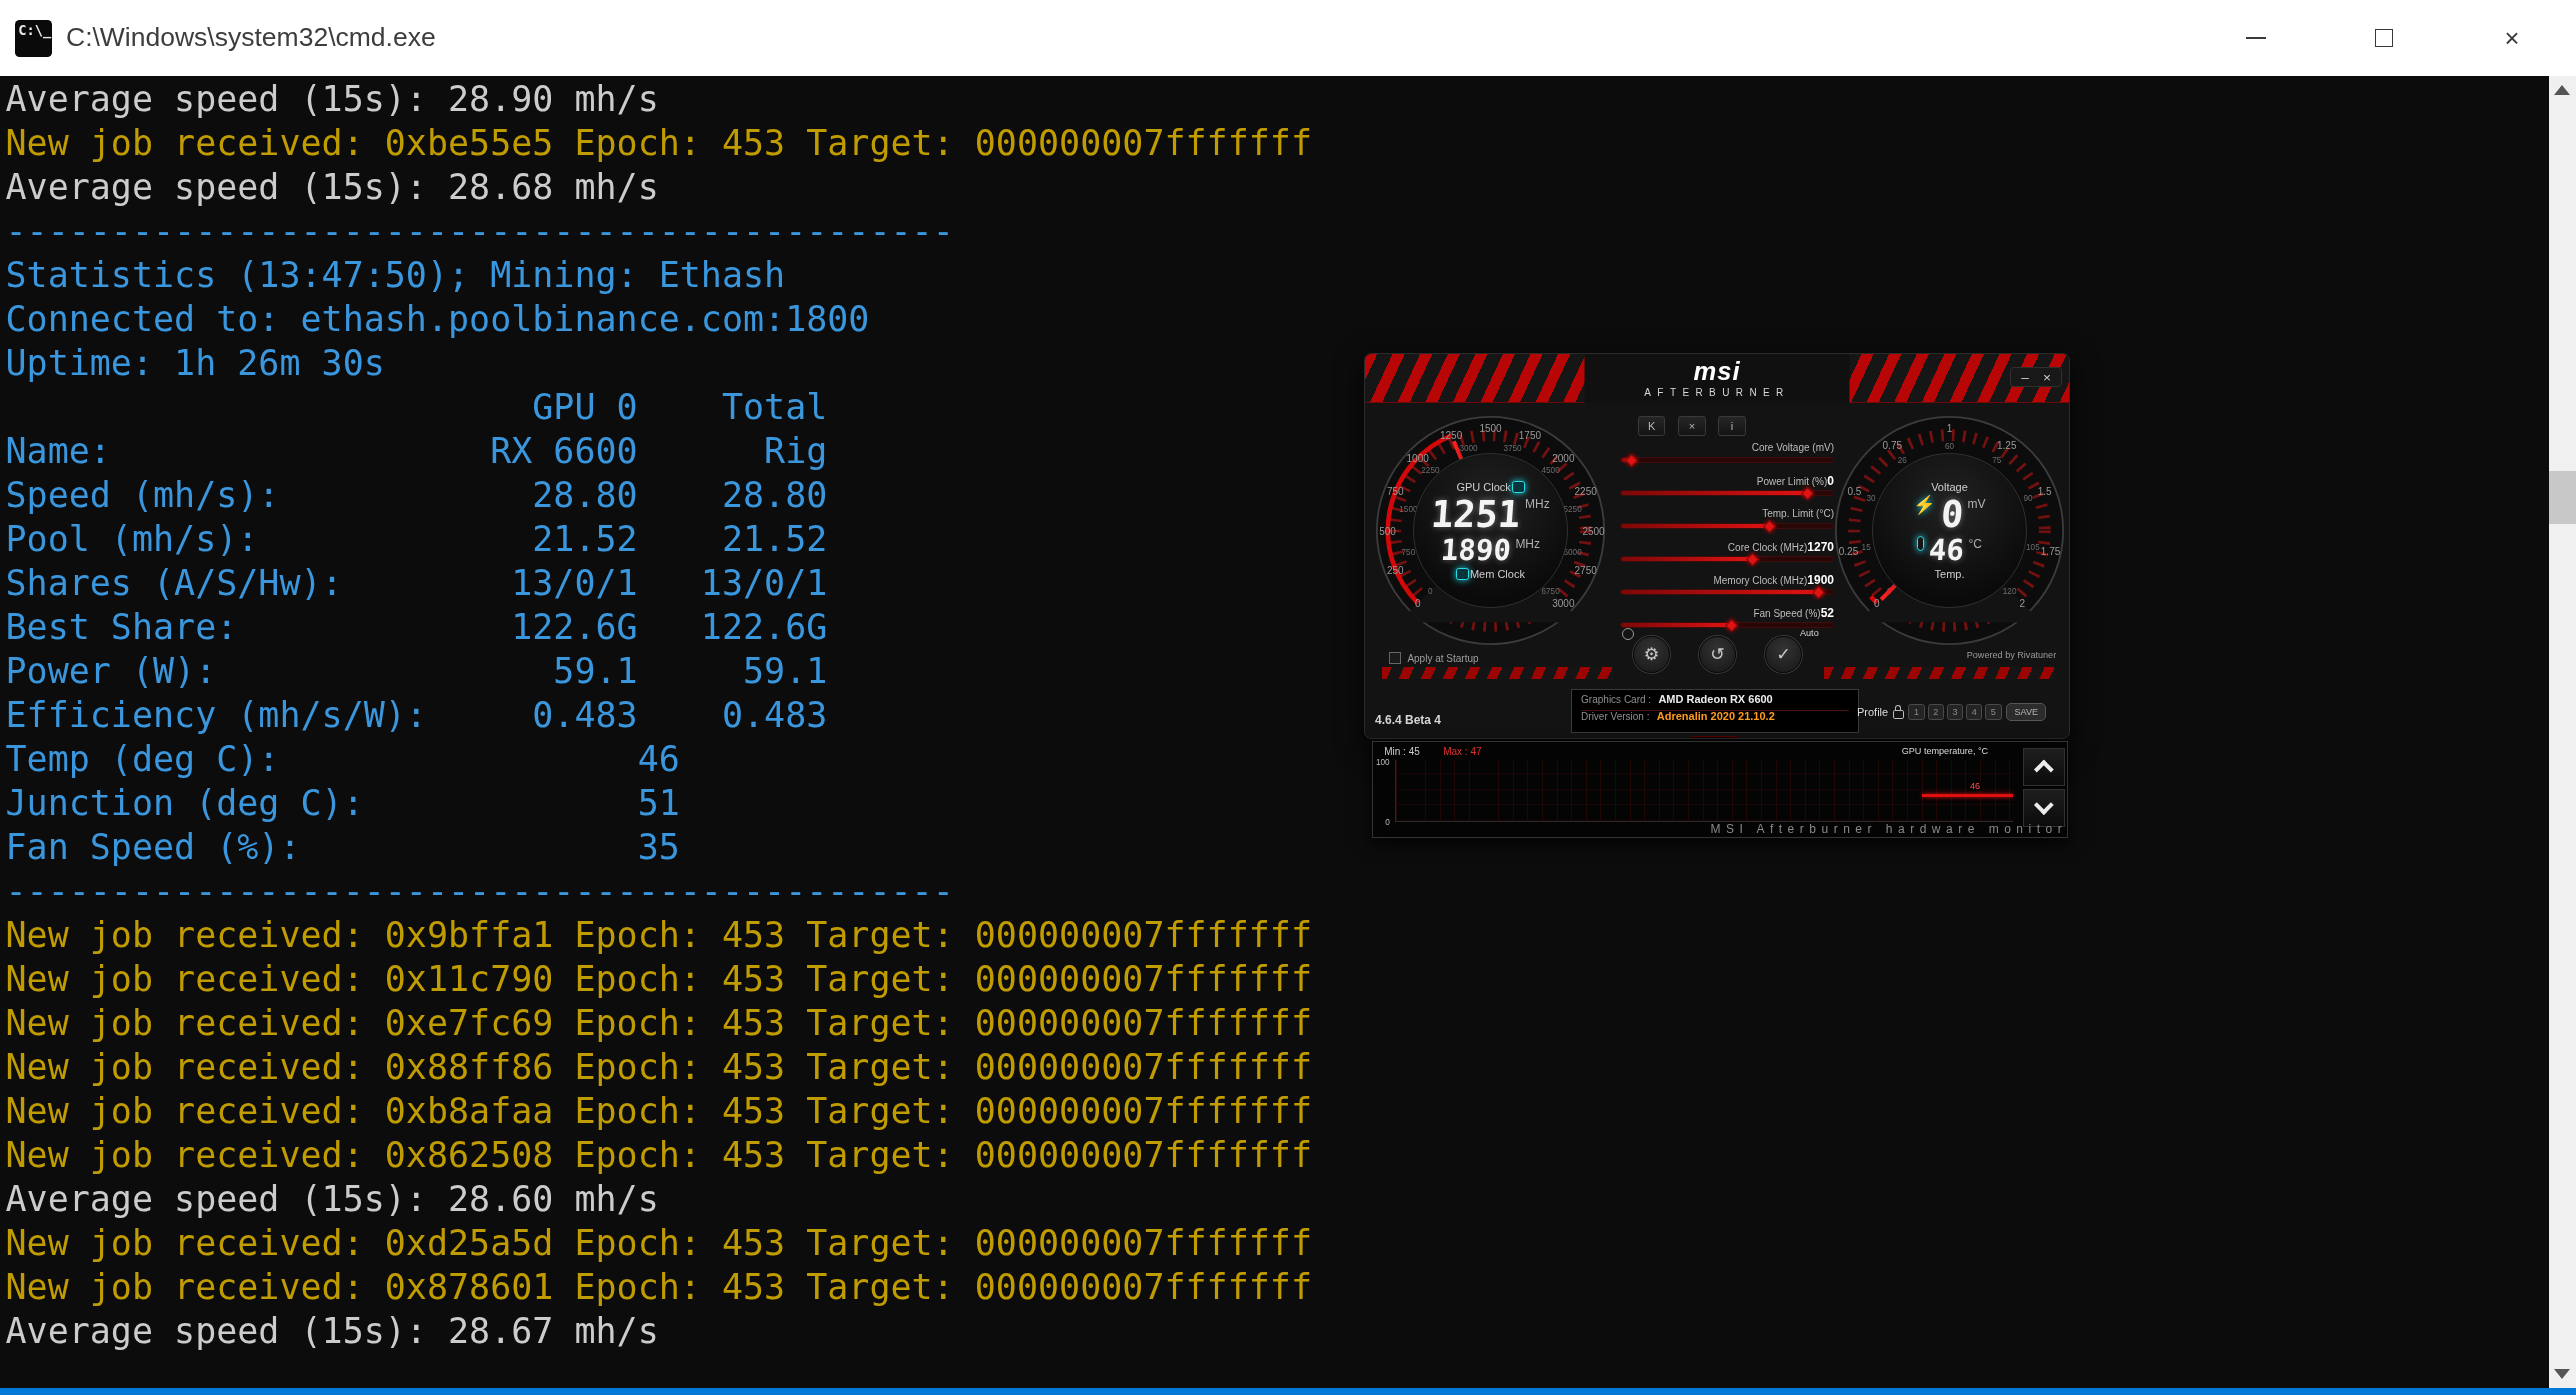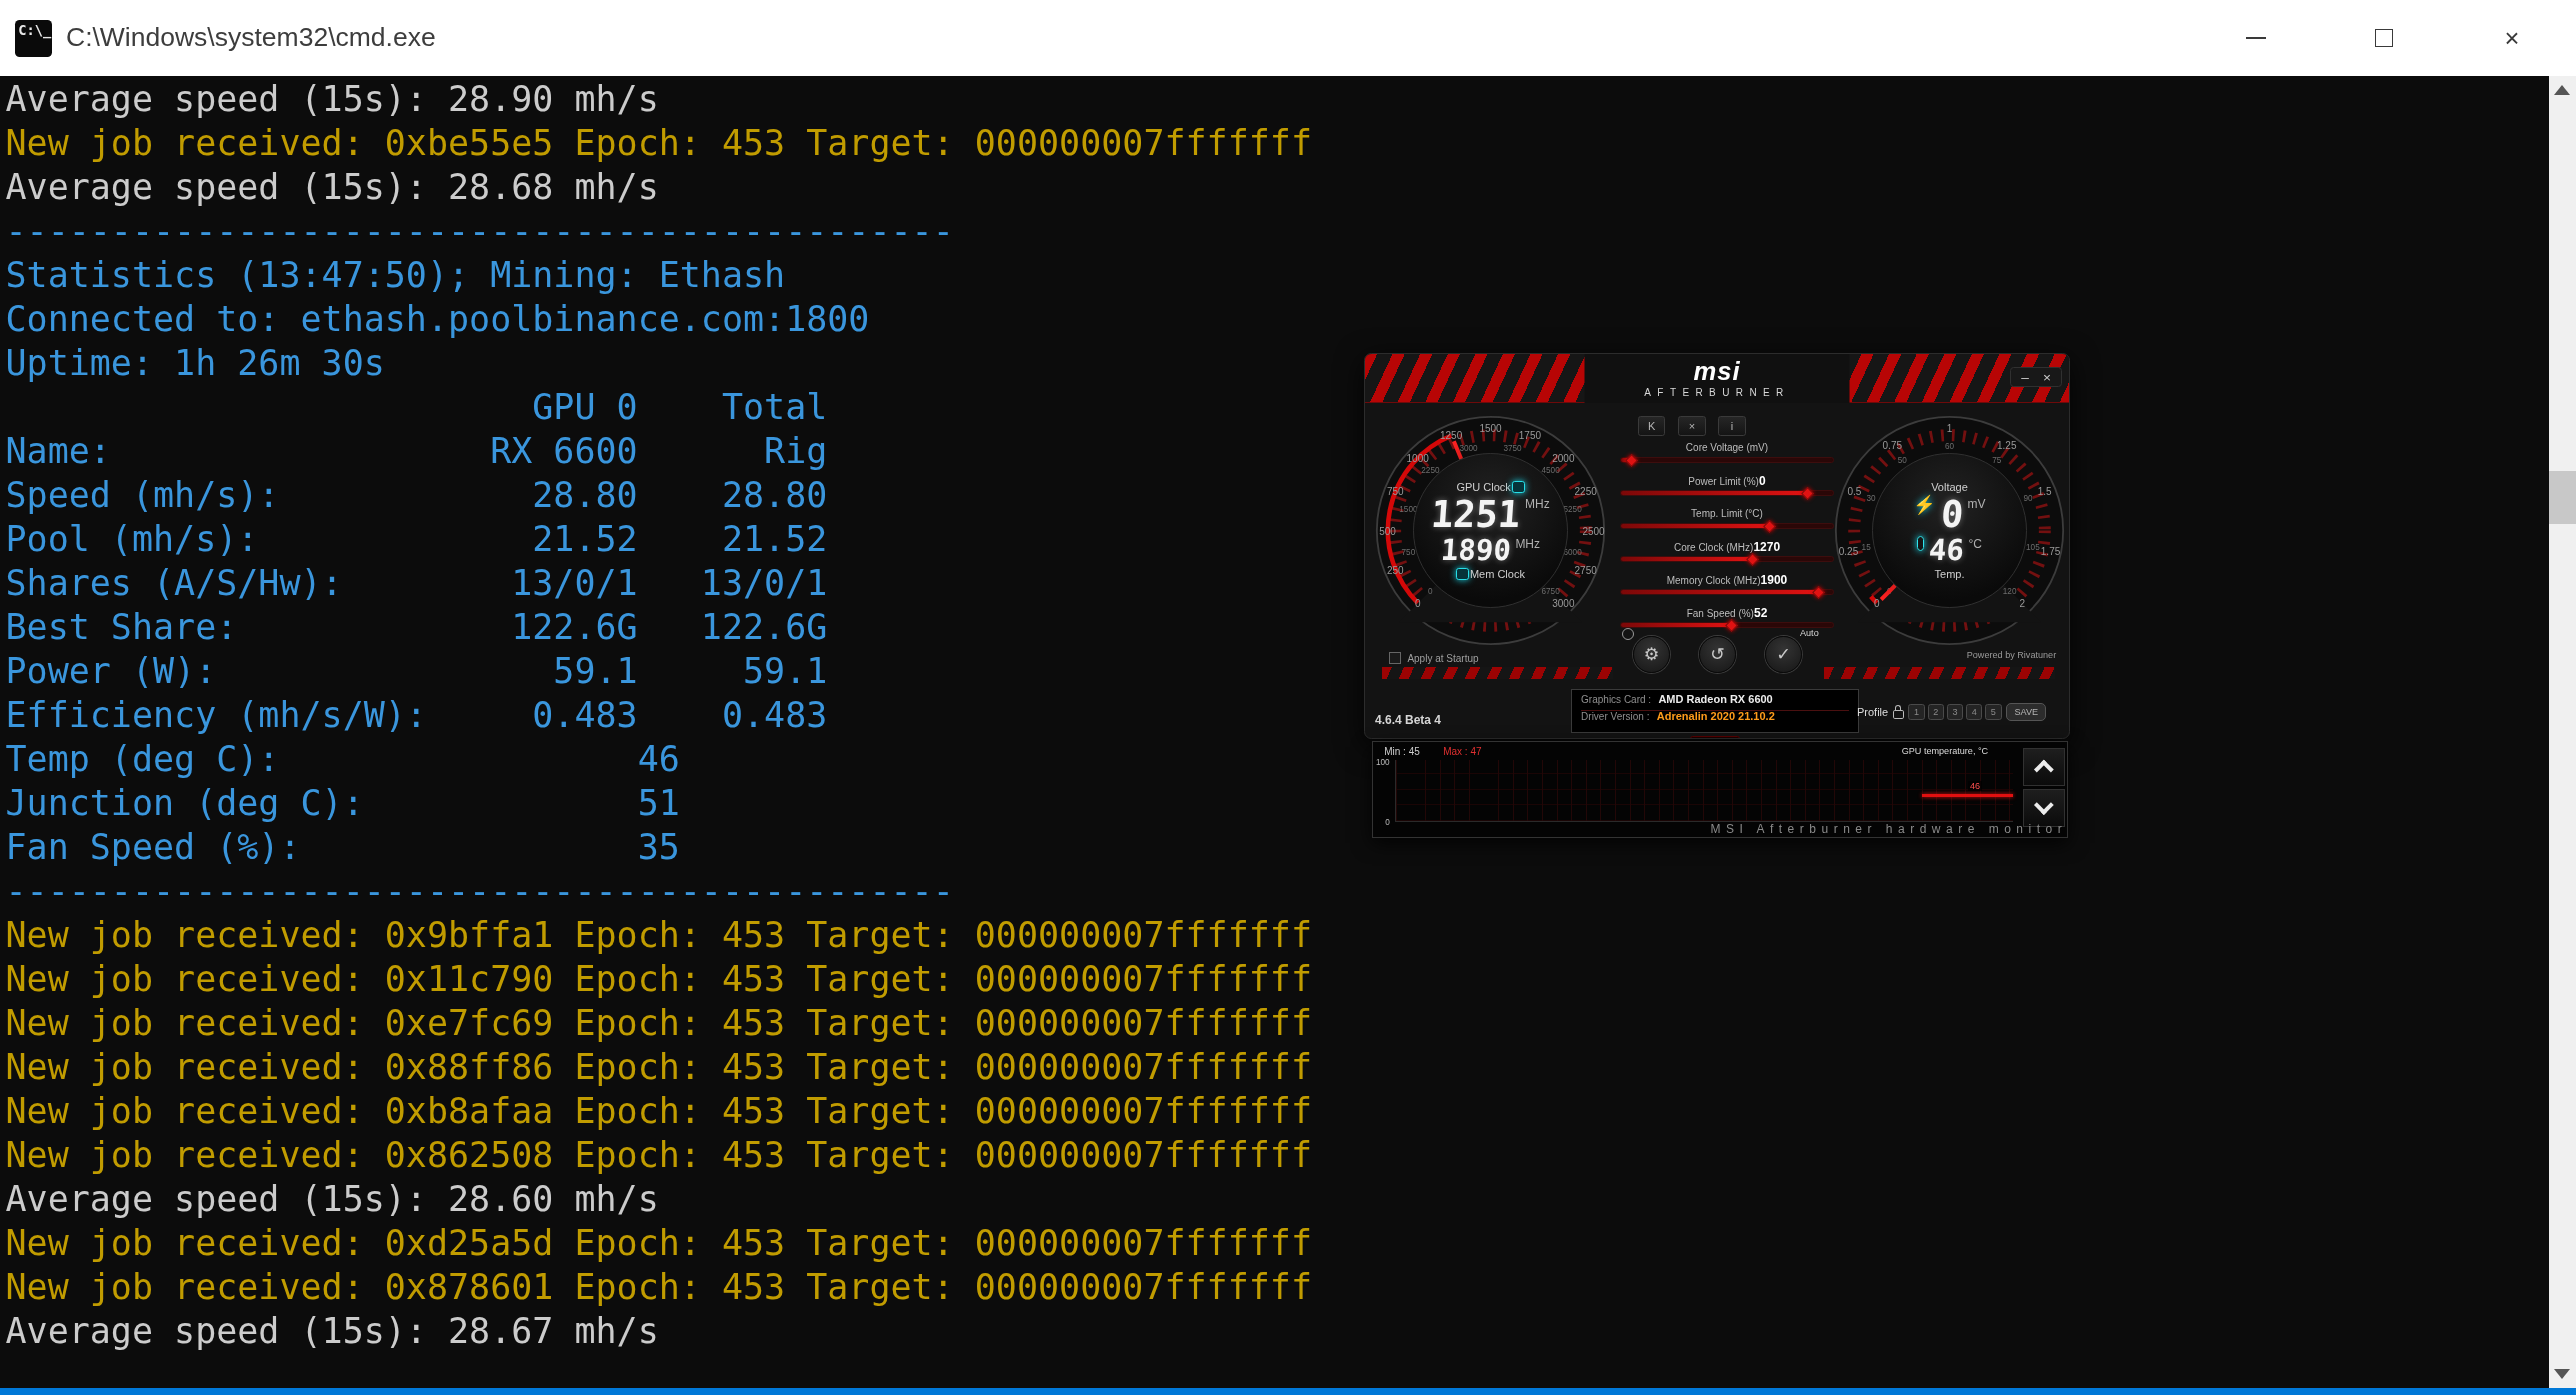--- a/index.html
+++ b/index.html
@@ -81,21 +81,21 @@
           box-shadow:0 0 7.3px #19cfe0; }
   .bolt { color:#2ee6ee; font-size:18.3px; line-height:1; text-shadow:0 0 7.3px #19cfe0; }
   .thermo { width:7.3px; height:15.6px; border:1.8px solid #2ee6ee; border-radius:4.6px; box-shadow:0 0 7.3px #19cfe0; }
 
   
   .tbtns { position:absolute; left:273px; top:62px; display:flex; gap:12.8px; }
   .tbtn { width:27.4px; height:20px; background:linear-gradient(#262626,#141414); border:0.9px solid #3a3a3a;
           border-radius:2.7px; color:#b5b5b5; font-size:11px; display:flex; align-items:center; justify-content:center; }
   .sliders { position:absolute; left:255px; top:88px; width:214px; }
   .srow { margin-bottom:12px; }
-  .srow-top { display:flex; justify-content:center; align-items:baseline; height:12.8px; }
+  .srow-top { display:flex; justify-content:flex-end; align-items:baseline; height:12.8px; }
   .slabel { font-size:10px; color:#bdbdbd; white-space:nowrap; }
   .svalue { font:700 12px/1 "Liberation Sans", sans-serif; color:#ffffff; }
   .strack { position:relative; margin-top:2.7px; height:5.5px; background:#2a0707; border:0.9px solid #3d0d0d; border-radius:2.7px; }
   .sfill { position:relative; height:100%; background:linear-gradient(90deg,#7c0808,#e01212); border-radius:2.7px; }
   .sknob { position:absolute; right:-4.6px; top:-2.7px; width:9.1px; height:9.1px; background:#e01212;
            border:0.9px solid #7a0a0a; transform:rotate(45deg); box-shadow:0 0 4.6px #c00; }
   .fan-gear { position:absolute; left:257px; top:274px; width:12px; height:12px; border:1.8px solid #9a9a9a; border-radius:50%; }
   .auto { position:absolute; left:435px; top:274px; font-size:9.1px; color:#d8d8d8; }
 
   
@@ -269,21 +269,21 @@
             <span class="tick" style="--i: 4;">1</span>
             <span class="tick" style="--i: 5;">1.25</span>
             <span class="tick" style="--i: 6;">1.5</span>
             <span class="tick" style="--i: 7;">1.75</span>
             <span class="tick" style="--i: 8;">2</span>
           </div>
         <div class="ring ring-inner ring-temp">
             <span class="tick" style="--i: 0;">0</span>
             <span class="tick" style="--i: 1;">15</span>
             <span class="tick" style="--i: 2;">30</span>
-            <span class="tick" style="--i: 3;">50</span>
+            <span class="tick" style="--i: 3;">26</span>
             <span class="tick" style="--i: 4;">60</span>
             <span class="tick" style="--i: 5;">75</span>
             <span class="tick" style="--i: 6;">90</span>
             <span class="tick" style="--i: 7;">105</span>
             <span class="tick" style="--i: 8;">120</span>
           </div>
         <div class="needle needle-right"></div>
         <div class="gcap">
           <div class="grow">
             <span class="glabel">Voltage</span>

